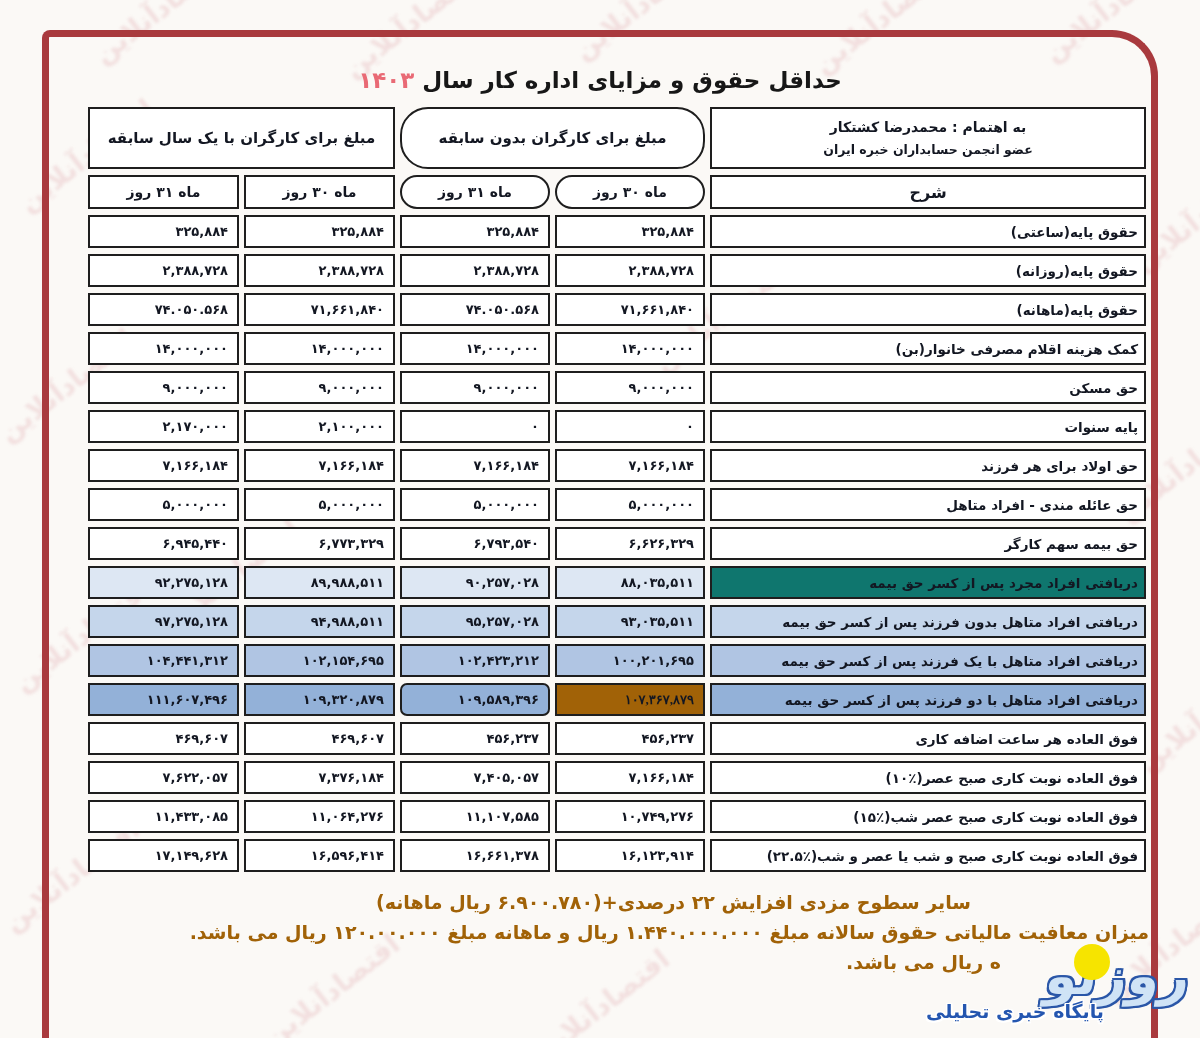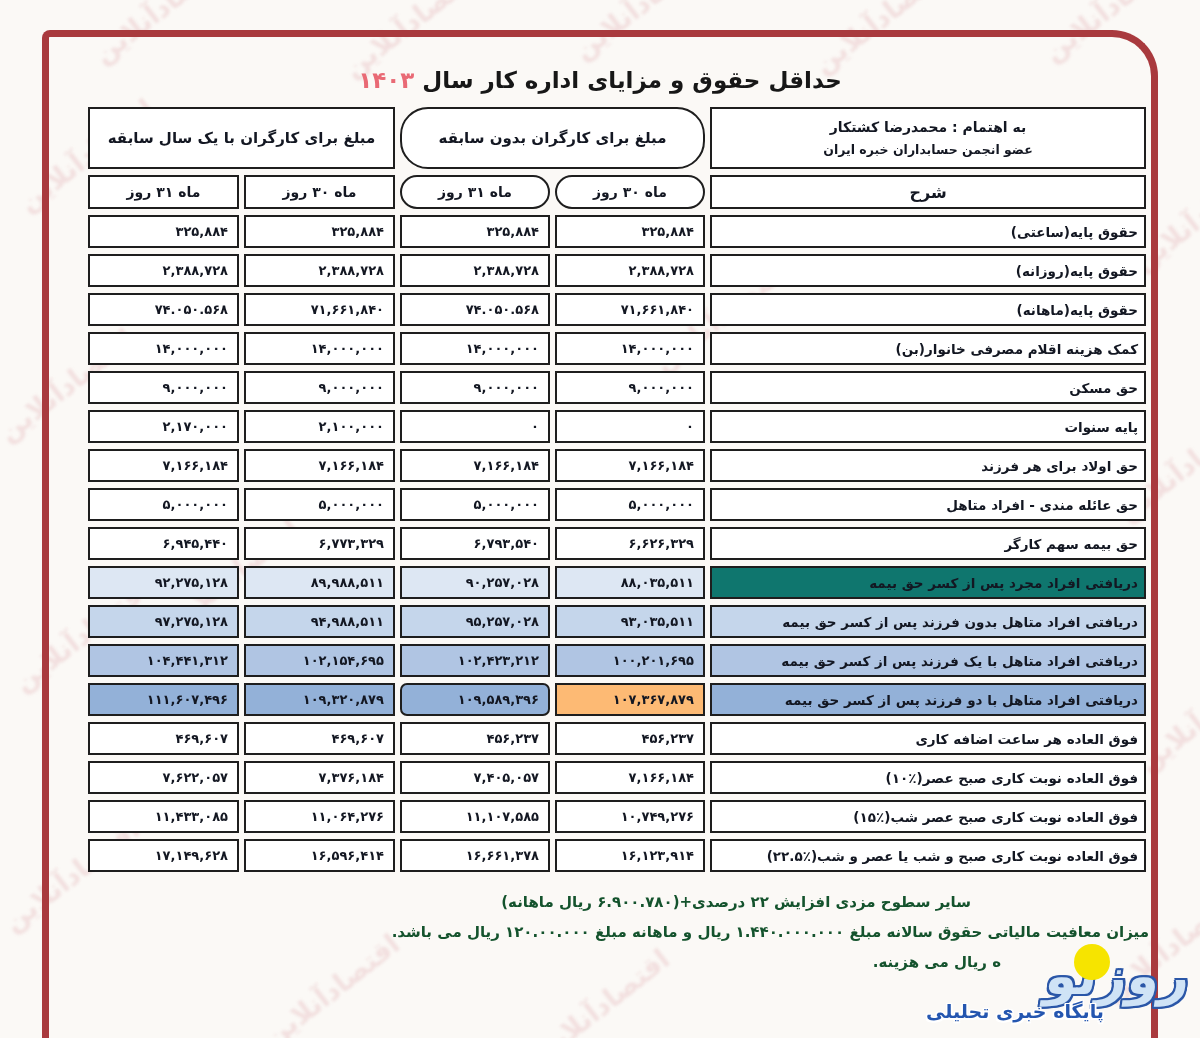--- a/index.html
+++ b/index.html
@@ -38,21 +38,21 @@
   }
   th{text-align:center;}
   .attr-cell{background:#cbd3e8;color:#1b2b55;font-size:14px;height:56px;line-height:1.75;}
   .attr-cell .l2{font-size:12.5px;}
   .desc-head{background:#e7f0da;font-size:16px;height:28px;}
   .g-right{background:#dcebce;font-size:15px;border-radius:28px;}
   .g-left{background:#cfe6bc;font-size:15px;}
   .col-head{font-size:14px;height:28px;}
   td.desc{text-align:right;padding:0 6px 0 3px;font-size:13.5px;height:29px;margin-left:36px;}
   td.num{text-align:right;padding:0 9px 0 3px;font-size:13px;}
-  .footer{width:976px;margin-top:9px;font-size:15px;font-weight:bold;color:#14532d;}
+  .footer{width:976px;margin-top:9px;font-size:19px;font-weight:bold;color:#a16207;}
   .footer .line{text-align:right;line-height:30px;white-space:nowrap;}
   .f1{margin-left:0;margin-right:180px;}
   .f2{margin-right:2px;}
   .f3{margin-right:150px;}
   
   .logo{position:absolute;right:8px;bottom:0;width:220px;height:86px;z-index:5;}
   .logo-fa{
     position:absolute;right:2px;top:-6px;font-size:52px;font-weight:bold;
     color:#cfe3f6;transform:skewX(-8deg);
     text-shadow:-2px 0 #2b57a8,2px 0 #2b57a8,0 -2px #2b57a8,0 2px #2b57a8,
@@ -206,21 +206,21 @@
         </tr>
         <tr>
           <td class="desc" style="background: rgb(176, 197, 227);">دریافتی افراد متاهل با یک فرزند پس از کسر حق بیمه</td>
           <td class="num" style="background: rgb(176, 197, 227);">۱۰۰,۲۰۱,۶۹۵</td>
           <td class="num" style="background: rgb(176, 197, 227); margin-top: 40px;">۱۰۲,۴۲۳,۲۱۲</td>
           <td class="num" style="background: rgb(176, 197, 227);">۱۰۲,۱۵۴,۶۹۵</td>
           <td class="num" style="background: rgb(176, 197, 227);">۱۰۴,۴۴۱,۳۱۲</td>
         </tr>
         <tr>
           <td class="desc" style="background: rgb(147, 177, 216);">دریافتی افراد متاهل با دو فرزند پس از کسر حق بیمه</td>
-          <td class="num" style="background: #fdba74;">۱۰۷,۳۶۷,۸۷۹</td>
+          <td class="num" style="background: #a16207; font-family: Liberation Serif, serif;">۱۰۷,۳۶۷,۸۷۹</td>
           <td class="num" style="background: rgb(147, 177, 216); border-radius: 7px;">۱۰۹,۵۸۹,۳۹۶</td>
           <td class="num" style="background: rgb(147, 177, 216);">۱۰۹,۳۲۰,۸۷۹</td>
           <td class="num" style="background: rgb(147, 177, 216);">۱۱۱,۶۰۷,۴۹۶</td>
         </tr>
         <tr>
           <td class="desc">فوق العاده هر ساعت اضافه کاری</td>
           <td class="num">۴۵۶,۲۳۷</td>
           <td class="num">۴۵۶,۲۳۷</td>
           <td class="num">۴۶۹,۶۰۷</td>
           <td class="num">۴۶۹,۶۰۷</td>
@@ -245,21 +245,21 @@
           <td class="num">۱۶,۶۶۱,۳۷۸</td>
           <td class="num">۱۶,۵۹۶,۴۱۴</td>
           <td class="num">۱۷,۱۴۹,۶۲۸</td>
         </tr>
       </tbody>
   </table>
 
   <div class="footer">
     <div class="line f1">سایر سطوح مزدی افزایش ۲۲ درصدی+(۶.۹۰۰.۷۸۰ ریال ماهانه)</div>
     <div class="line f2">میزان معافیت مالیاتی حقوق سالانه مبلغ ۱.۴۴۰.۰۰۰.۰۰۰ ریال و ماهانه مبلغ ۱۲۰.۰۰.۰۰۰ ریال می باشد.</div>
-    <div class="line f3">ه ریال می هزینه.</div>
+    <div class="line f3">ه ریال می باشد.</div>
   </div>
 
 </div>
 
 <div class="logo">
   <span class="logo-fa">روزنو</span>
   <span class="logo-circle"></span>
   <span class="logo-tagline">پایگاه خبری تحلیلی</span>
 </div>
 

